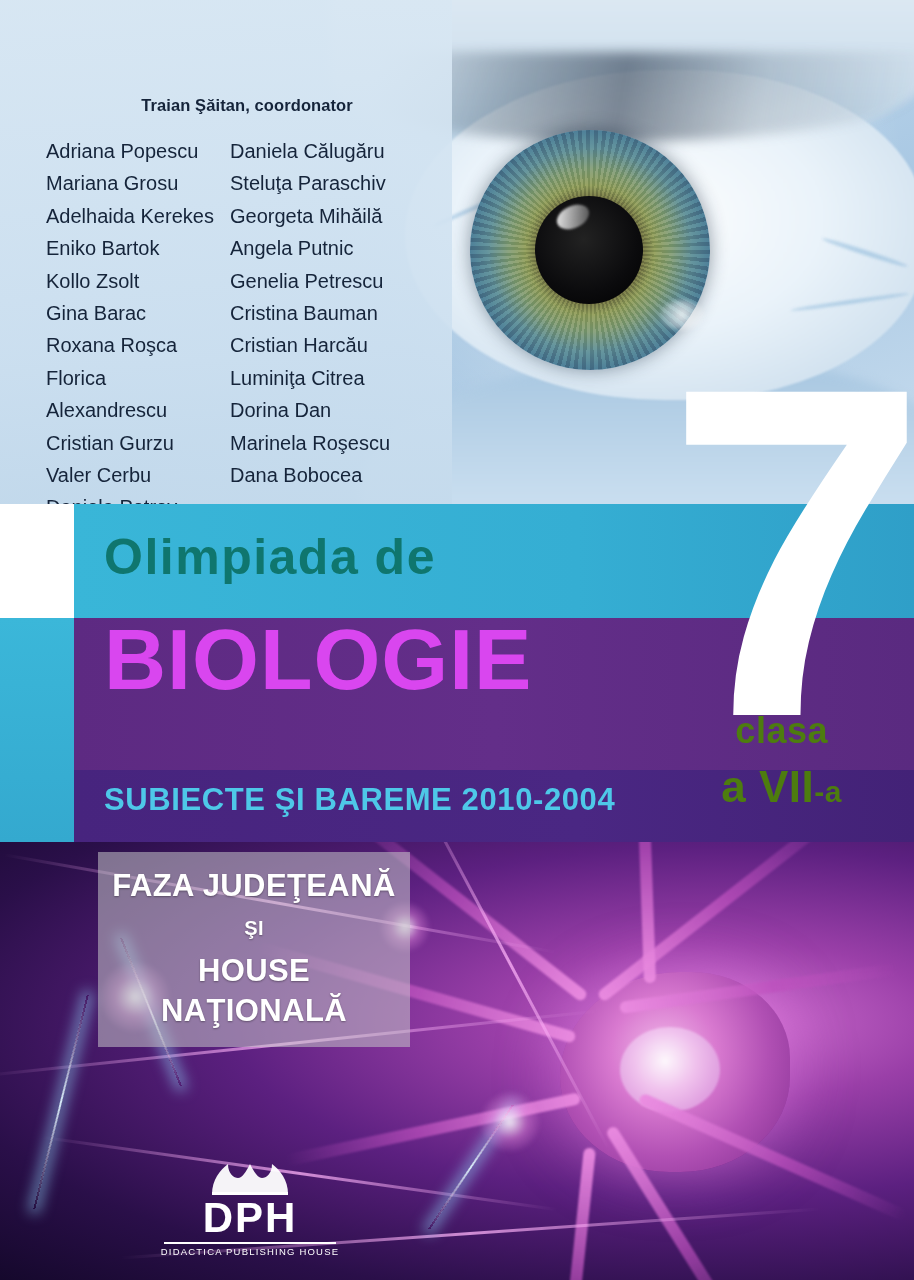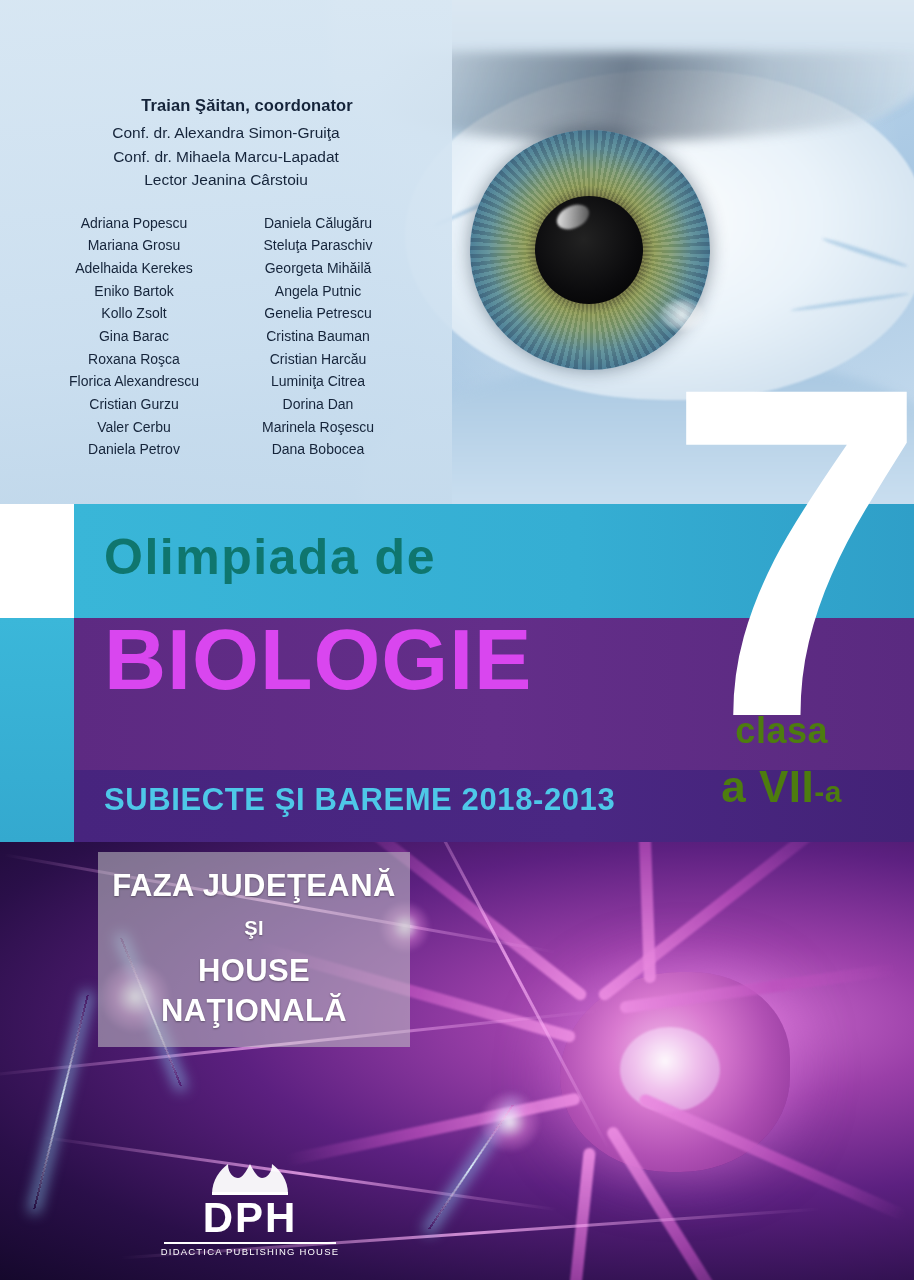--- a/index.html
+++ b/index.html
@@ -134,22 +134,21 @@
   }
   .cols {
     margin-top: 20px;
     display: flex;
     justify-content: center;
     gap: 8px;
     color: #15243a;
   }
   .col {
     width: 176px;
-    text-align: center;
-    font-size: 14px;
+    font-size: 20px;
     line-height: 1.62;
   }
 
   
   .band-teal {
     position: absolute;
     left: 74px; top: 504px;
     width: 840px; height: 114px;
     background: linear-gradient(90deg, #39b6d8 0%, #35aed3 60%, #2f9fc8 100%);
   }
@@ -359,25 +358,20 @@
     <div class="iris-outer">
       <div class="iris-fibers"></div>
     </div>
     <div class="pupil"></div>
     <div class="glint"></div>
     <div class="glint2"></div>
   </div>
 
   <div class="authors">
     <div class="coord">Traian Şăitan, coordonator</div>
-    <div class="leads">
-      <div>Conf. dr. Alexandra Simon-Gruiţa</div>
-      <div>Conf. dr. Mihaela Marcu-Lapadat</div>
-      <div>Lector Jeanina Cârstoiu</div>
-    </div>
 
     <div class="cols">
       <div class="col">
         <div>Adriana Popescu</div>
         <div>Mariana Grosu</div>
         <div>Adelhaida Kerekes</div>
         <div>Eniko Bartok</div>
         <div>Kollo Zsolt</div>
         <div>Gina Barac</div>
         <div>Roxana Roşca</div>
@@ -436,21 +430,21 @@
   <div class="band-teal"></div>
   <div class="band-purple"></div>
   <div class="band-indigo"></div>
 
   <div class="seven-wrap">
     <div class="seven">7</div>
   </div>
 
   <div class="t1">Olimpiada de</div>
   <div class="t2">BIOLOGIE</div>
-  <div class="t3">SUBIECTE ŞI BAREME 2018-2013</div>
+  <div class="t3">SUBIECTE ŞI BAREME 2010-2004</div>
 
   <div class="clasa">
     <span>clasa</span>
     <span class="vii"><span>a VII</span><small>-a</small></span>
   </div>
 
   <div class="faza">
     <div>FAZA JUDEŢEANĂ</div>
     <div class="si">ŞI</div>
     <div>HOUSE NAŢIONALĂ</div>

